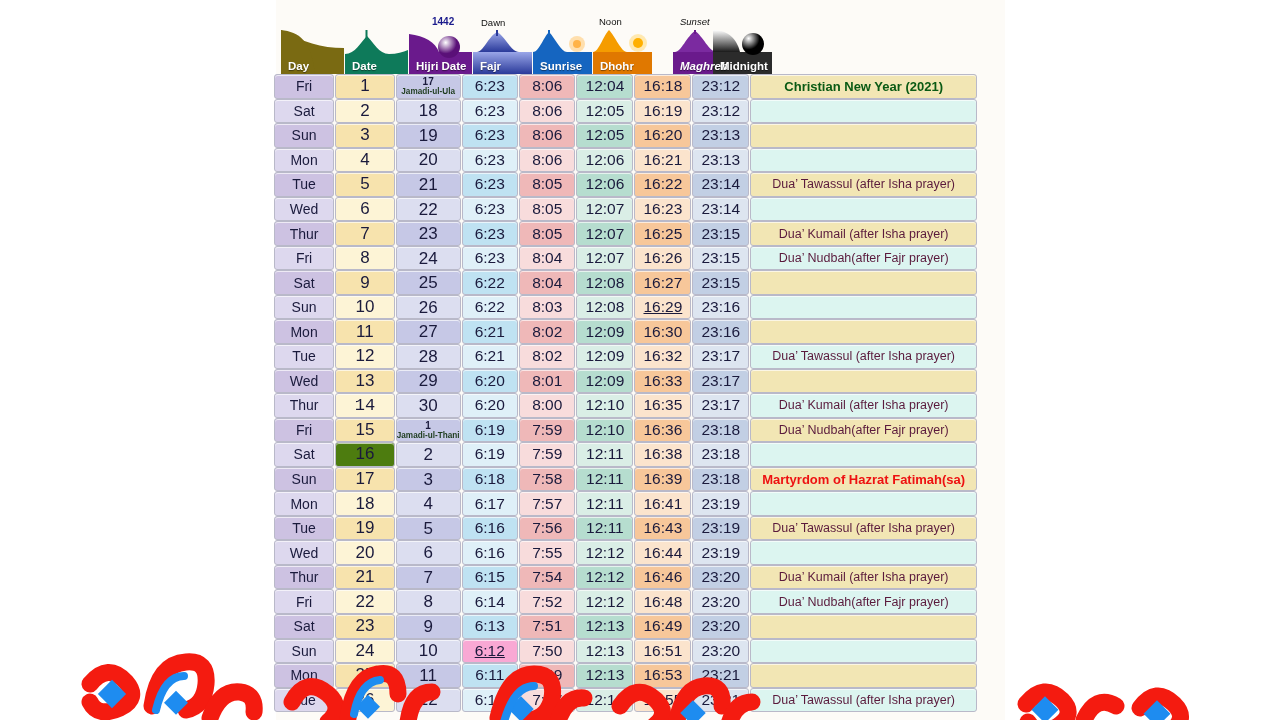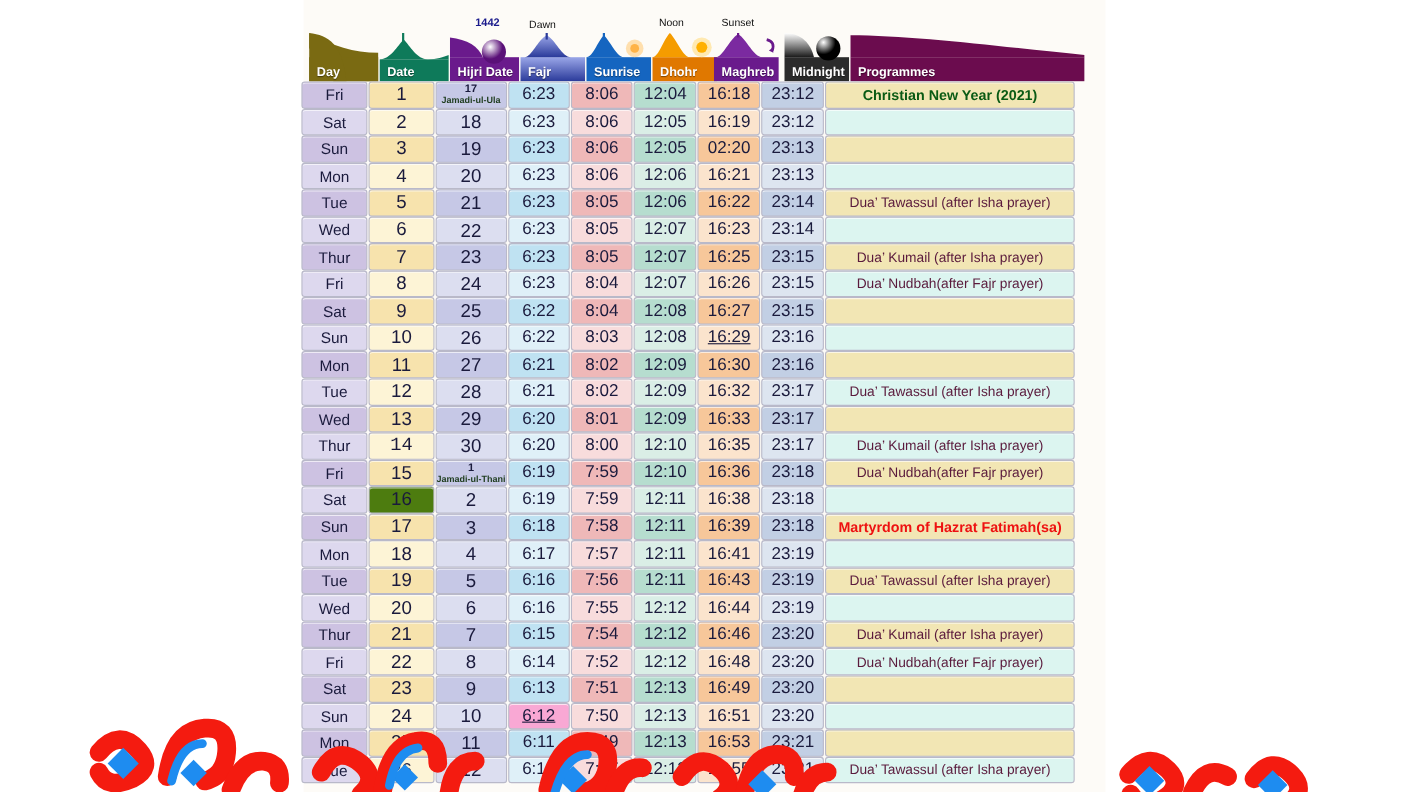--- a/index.html
+++ b/index.html
@@ -188,21 +188,21 @@
     <svg class="swoosh" viewBox="0 0 59 44" preserveAspectRatio="none">
       <rect x="0" y="22" width="59" height="22" fill="#e07800"></rect>
       <path d="M0 22 C6 22, 10 6, 16 0 C22 6, 28 22, 34 22 Z" fill="#f59c00"></path>
       <circle cx="45" cy="13" r="9" fill="#ffe7a8" opacity="0.9"></circle>
       <circle cx="45" cy="13" r="5" fill="#ffb000"></circle>
     </svg>
     <div class="mini" style="left:6px; top:-14px;">Noon</div>
     <div class="hlabel">Dhohr</div>
   </div>
 
-  <div class="hcell left-label" style="left:368px; width:59px;">
+  <div class="hcell left-label" style="left:392px; width:59px;font-style:italic;">
     <svg class="swoosh" viewBox="0 0 59 44" preserveAspectRatio="none">
       <rect x="0" y="22" width="59" height="22" fill="#6a1a8c"></rect>
       <path d="M2 22 C8 22, 14 6, 22 1 C30 6, 36 22, 44 22 Z" fill="#7b2aa0"></path>
       <rect x="21" y="-5" width="2" height="9" fill="#6a1a8c"></rect>
       <path d="M48 6 q8 2 5 10" stroke="#6a1a8c" stroke-width="2.5" fill="none"></path>
       <path d="M50 16 l4 2 l0 -5 z" fill="#6a1a8c"></path>
     </svg>
     <div class="mini" style="left:7px; top:-14px;">Sunset</div>
     <div class="hlabel">Maghreb</div>
   </div>
@@ -219,27 +219,20 @@
           <stop offset="100%" stop-color="#000000"></stop>
         </radialGradient>
       </defs>
       <rect x="0" y="22" width="59" height="22" fill="#2b2b2b"></rect>
       <path d="M0 0 C16 0, 24 10, 27 22 L0 22 Z" fill="url(#midG)"></path>
       <circle cx="40" cy="14" r="11" fill="url(#midMoon)"></circle>
     </svg>
     <div class="hlabel">Midnight</div>
   </div>
 
-  <div class="hcell left-label" style="left:492px; width:213px;">
-    <svg class="swoosh" viewBox="0 0 213 44" preserveAspectRatio="none">
-      <rect x="0" y="22" width="213" height="22" fill="#6b0c4e"></rect>
-      <path d="M0 2 C60 2, 150 14, 213 20 L213 22 L0 22 Z" fill="#6b0c4e"></path>
-    </svg>
-    <div class="hlabel">Programmes</div>
-  </div>
 </div>
 
 <table class="tbl">
   <tbody id="tbody">
         <tr>
           <td class="c-day" style="background: rgb(205, 194, 226);">Fri</td>
           <td class="c-date" style="background: rgb(247, 227, 173);">1</td>
           <td class="c-hij" style="background: rgb(198, 200, 230);">
             <span class="hij-two">
               <b>17</b>
@@ -264,21 +257,21 @@
           <td class="c-mid" style="background: rgb(221, 229, 240);">23:12</td>
           <td class="c-prog" style="background: rgb(220, 245, 240);"><span></span></td>
         </tr>
         <tr>
           <td class="c-day" style="background: rgb(205, 194, 226);">Sun</td>
           <td class="c-date" style="background: rgb(247, 227, 173);">3</td>
           <td class="c-hij" style="background: rgb(198, 200, 230);">19</td>
           <td class="c-fajr" style="background: rgb(191, 226, 242);">6:23</td>
           <td class="c-sun" style="background: rgb(239, 184, 184);">8:06</td>
           <td class="c-dho" style="background: rgb(182, 221, 207);">12:05</td>
-          <td class="c-mag" style="background: rgb(247, 199, 154);">02:20</td>
+          <td class="c-mag" style="background: rgb(247, 199, 154);">16:20</td>
           <td class="c-mid" style="background: rgb(194, 207, 228);">23:13</td>
           <td class="c-prog" style="background: rgb(242, 230, 180);"><span></span></td>
         </tr>
         <tr>
           <td class="c-day" style="background: rgb(221, 216, 238);">Mon</td>
           <td class="c-date" style="background: rgb(253, 244, 214);">4</td>
           <td class="c-hij" style="background: rgb(220, 222, 240);">20</td>
           <td class="c-fajr" style="background: rgb(223, 240, 248);">6:23</td>
           <td class="c-sun" style="background: rgb(248, 220, 220);">8:06</td>
           <td class="c-dho" style="background: rgb(218, 238, 230);">12:06</td>

